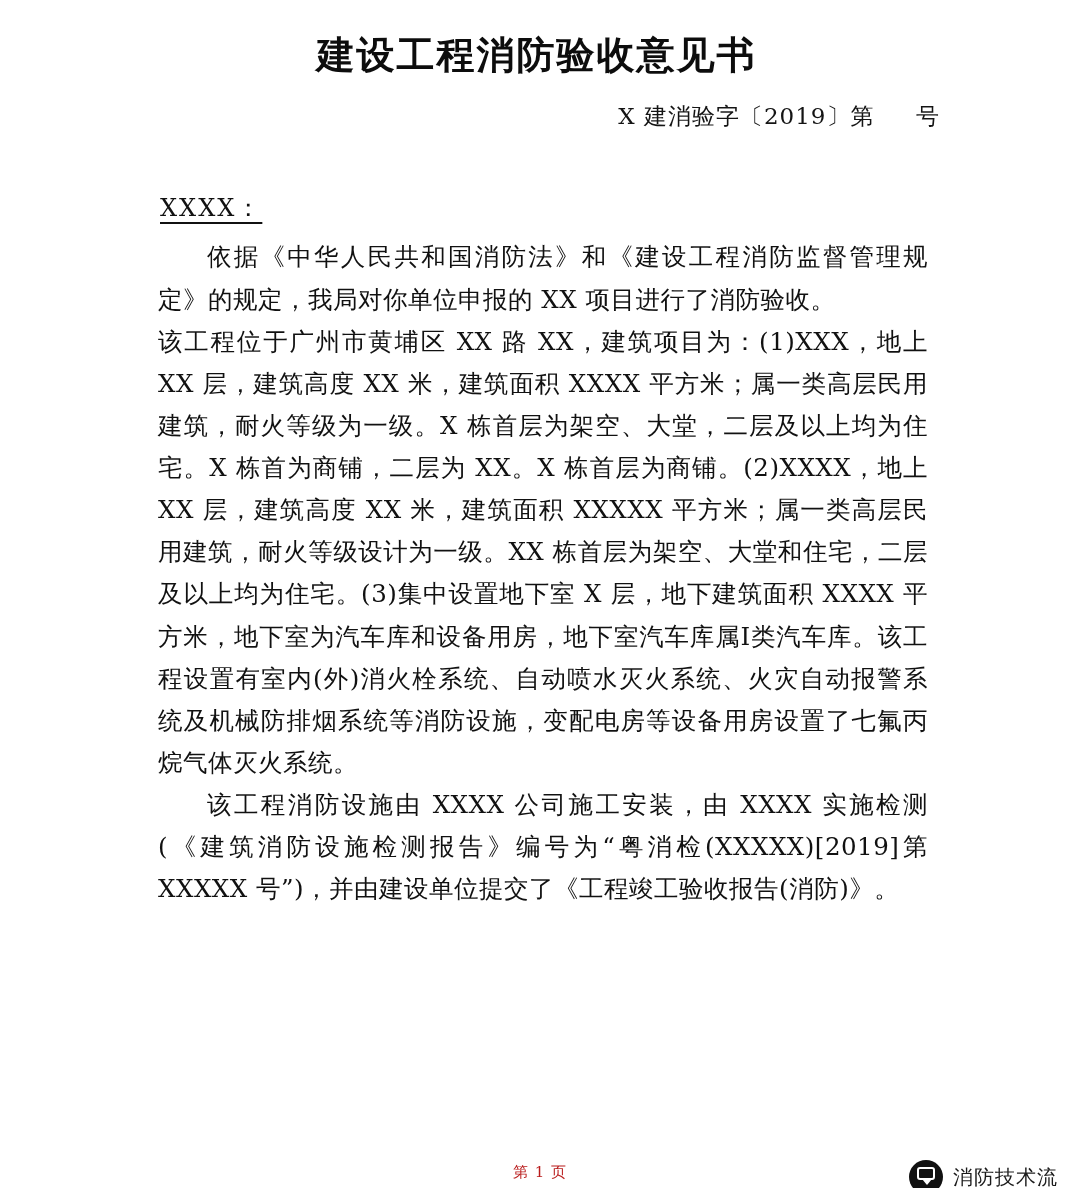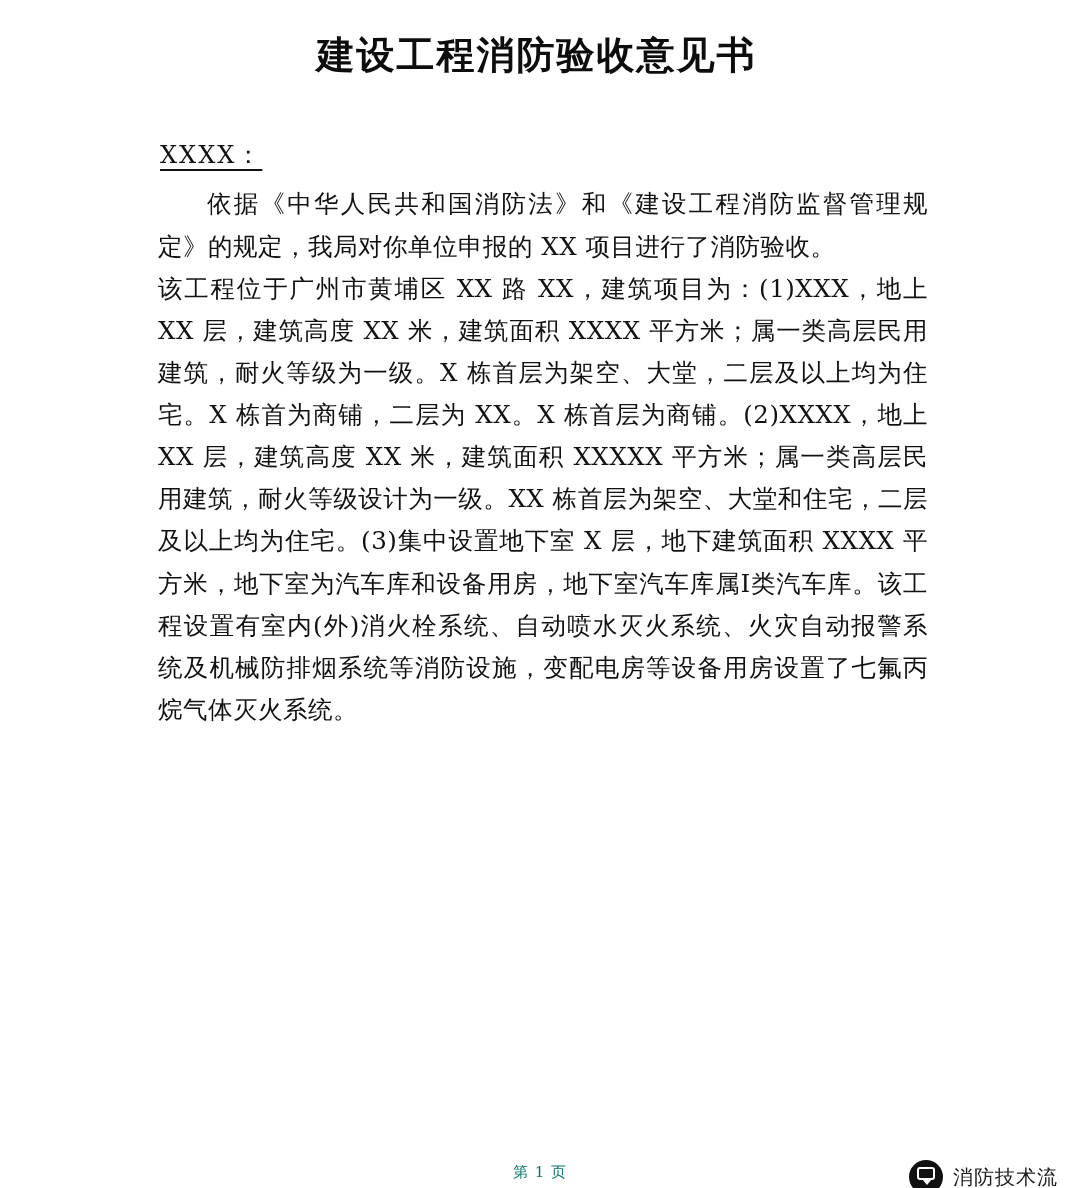--- a/index.html
+++ b/index.html
@@ -63,21 +63,21 @@
     text-indent: 2em;
   }
   .footer-pagenum {
     position: absolute;
     bottom: 36px;
     left: 0;
     width: 1080px;
     text-align: center;
     font-size: 15px;
     letter-spacing: 1px;
-    color: #0f766e;
+    color: #b91c1c;
   }
   .watermark {
     position: absolute;
     right: 22px;
     bottom: 24px;
     display: flex;
     align-items: center;
     gap: 10px;
   }
   .wm-logo {
@@ -117,28 +117,30 @@
     letter-spacing: 1px;
   }
 </style>
 </head>
 <body>
 
 <div class="page">
 
   <h1 class="doc-title">建设工程消防验收意见书</h1>
 
+  <div class="doc-number">X 建消验字〔2019〕第     号</div>
 
   <div>
     <span class="recipient">XXXX：</span>
   </div>
 
   <div class="body-block">
     <p class="para indent">依据《中华人民共和国消防法》和《建设工程消防监督管理规定》的规定，我局对你单位申报的 XX 项目进行了消防验收。</p>
     <p class="para">该工程位于广州市黄埔区 XX 路 XX，建筑项目为：(1)XXX，地上 XX 层，建筑高度 XX 米，建筑面积 XXXX 平方米；属一类高层民用建筑，耐火等级为一级。X 栋首层为架空、大堂，二层及以上均为住宅。X 栋首为商铺，二层为 XX。X 栋首层为商铺。(2)XXXX，地上 XX 层，建筑高度 XX 米，建筑面积 XXXXX 平方米；属一类高层民用建筑，耐火等级设计为一级。XX 栋首层为架空、大堂和住宅，二层及以上均为住宅。(3)集中设置地下室 X 层，地下建筑面积 XXXX 平方米，地下室为汽车库和设备用房，地下室汽车库属Ⅰ类汽车库。该工程设置有室内(外)消火栓系统、自动喷水灭火系统、火灾自动报警系统及机械防排烟系统等消防设施，变配电房等设备用房设置了七氟丙烷气体灭火系统。</p>
+    <p class="para indent">该工程消防设施由 XXXX 公司施工安装，由 XXXX 实施检测(《建筑消防设施检测报告》编号为“粤消检(XXXXX)[2019]第 XXXXX 号”)，并由建设单位提交了《工程竣工验收报告(消防)》。</p>
   </div>
 
   <div class="footer-pagenum">第 1 页</div>
 
   <div class="watermark">
     <div class="wm-logo"></div>
     <div class="wm-text">消防技术流</div>
   </div>
 
 </div>

